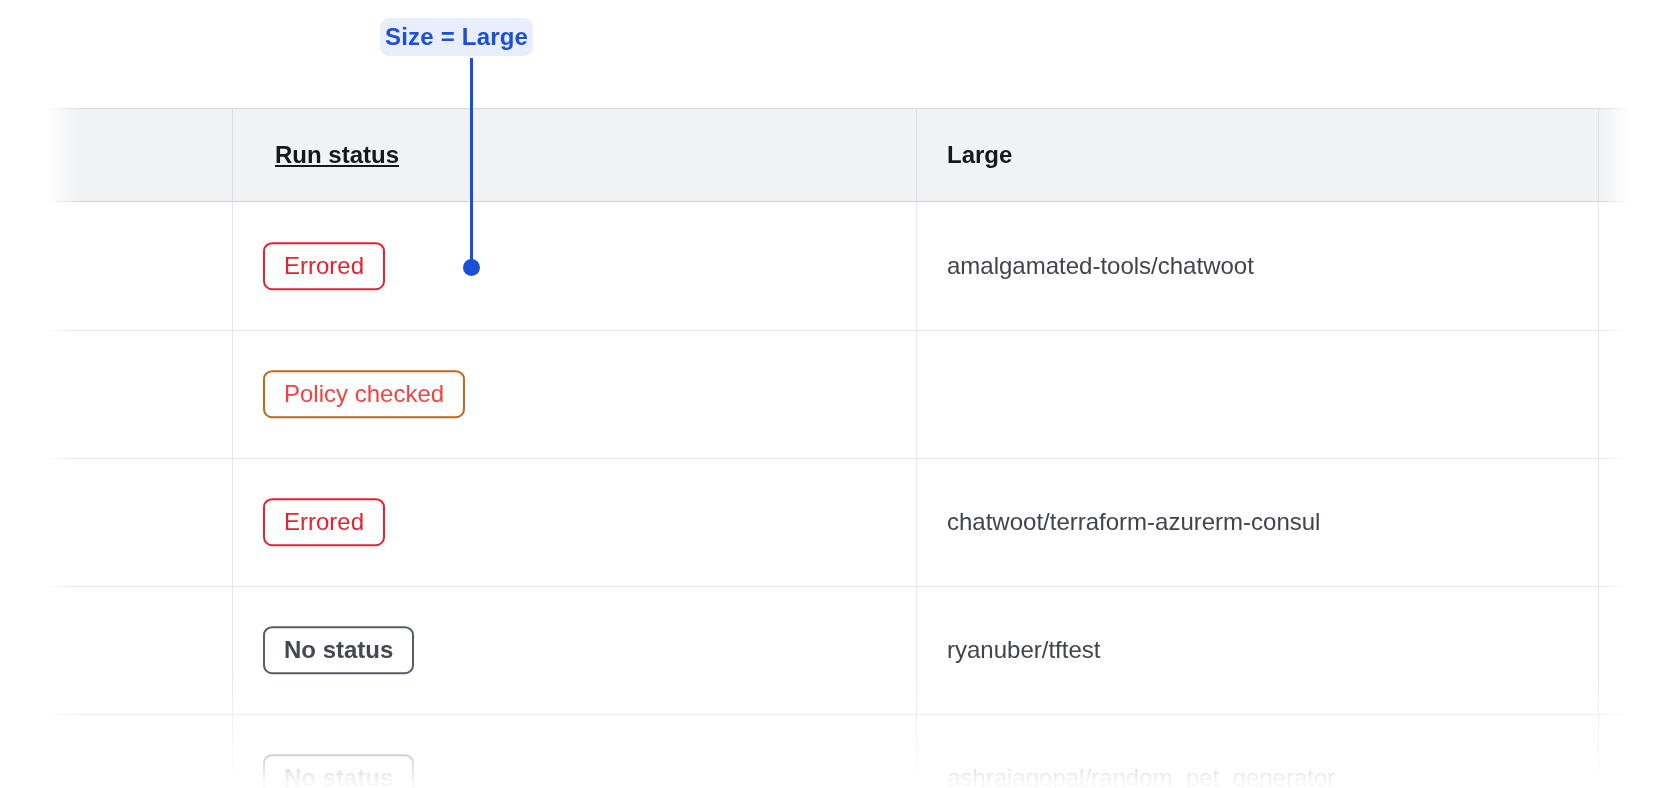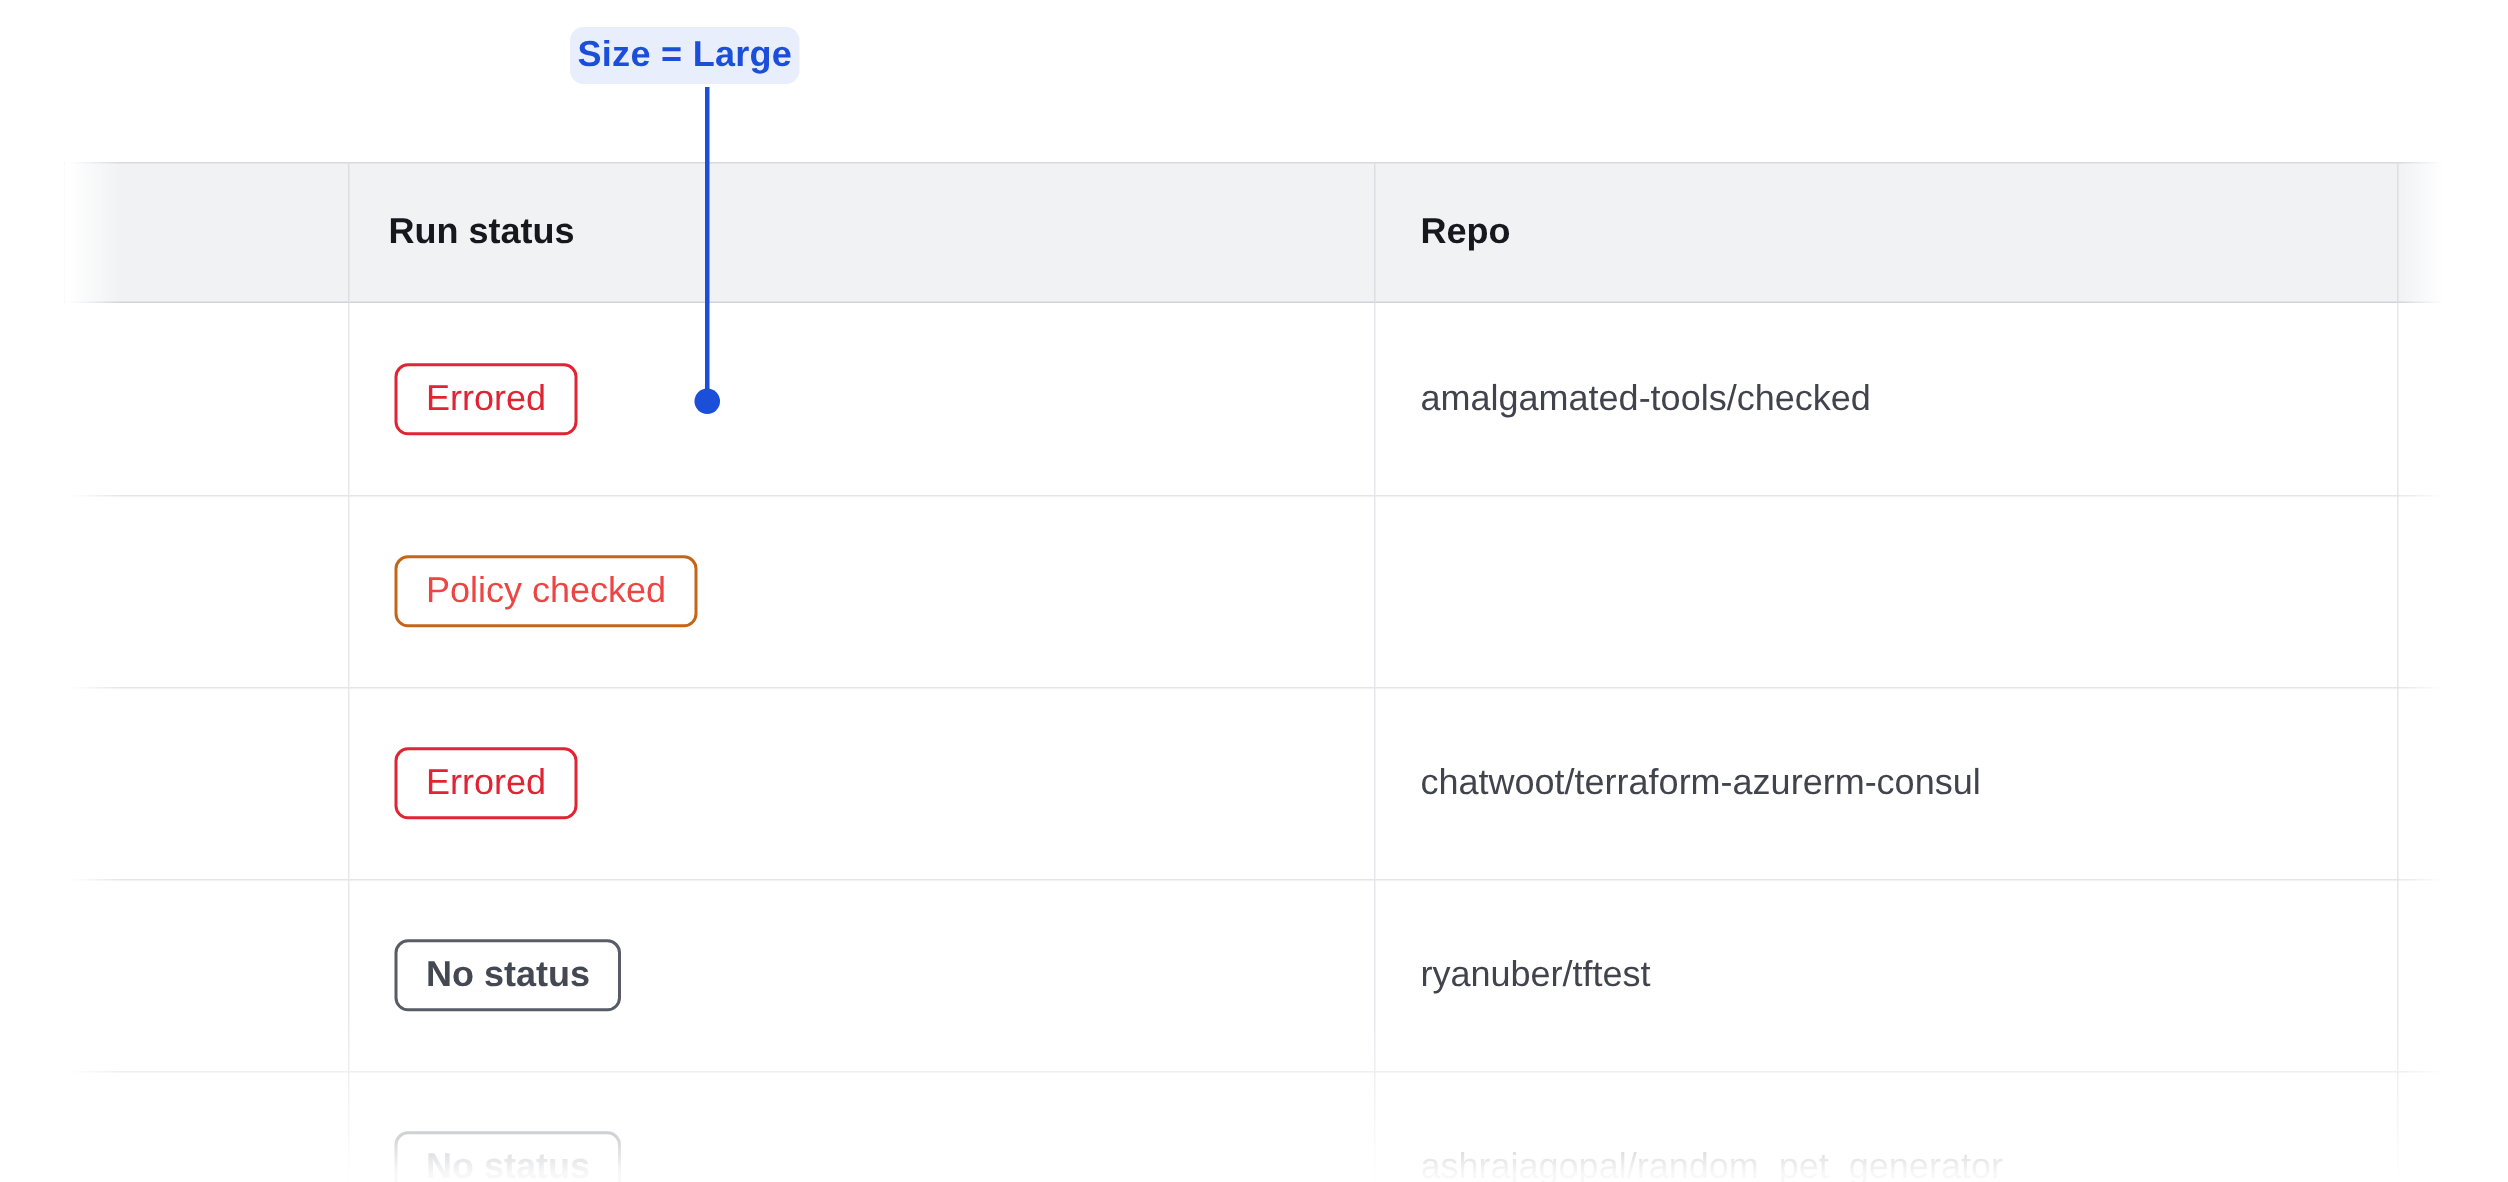--- a/index.html
+++ b/index.html
@@ -55,21 +55,21 @@
     border-bottom: 1px solid #d0d3d9;
     z-index: 5;
   }
   .header-cell {
     position: absolute;
     top: 50%; transform: translateY(-50%);
     font-size: 24px; font-weight: 700;
     color: #16181d;
     white-space: nowrap;
   }
-  .header-cell.col-status { left: 216px; }
+  .header-cell.col-status { left: 232px; text-decoration: underline; }
   .header-cell.col-repo   { left: 904px; }
 
   .col-divider-header {
     position: absolute;
     top: 109px; height: 93px;
     width: 1px; background: #dcdee3;
     z-index: 6;
   }
   .col-divider-body {
     position: absolute;
@@ -147,35 +147,35 @@
 <body>
 
 <div id="canvas">
 
   <div class="annotation-badge">Size = Large</div>
   <div class="connector-line"></div>
   <div class="connector-dot"></div>
 
   <div class="table-header">
     <div class="header-cell col-status">Run status</div>
-    <div class="header-cell col-repo">Repo</div>
+    <div class="header-cell col-repo">Large</div>
   </div>
 
   <div class="col-divider-header cd-1"></div>
   <div class="col-divider-header cd-2"></div>
   <div class="col-divider-header cd-3"></div>
   <div class="col-divider-body cd-1"></div>
   <div class="col-divider-body cd-2"></div>
   <div class="col-divider-body cd-3"></div>
 
   <div class="table-row" style="top:202px">
     <span class="cell-status">
       <span class="badge" data-variant="errored">Errored</span>
     </span>
-    <span class="cell-repo">amalgamated-tools/checked</span>
+    <span class="cell-repo">amalgamated-tools/chatwoot</span>
   </div>
 
   <div class="table-row" style="top:330px">
     <span class="cell-status">
       <span class="badge" data-variant="policy-checked">Policy checked</span>
     </span>
   </div>
 
   <div class="table-row" style="top:458px">
     <span class="cell-status">

